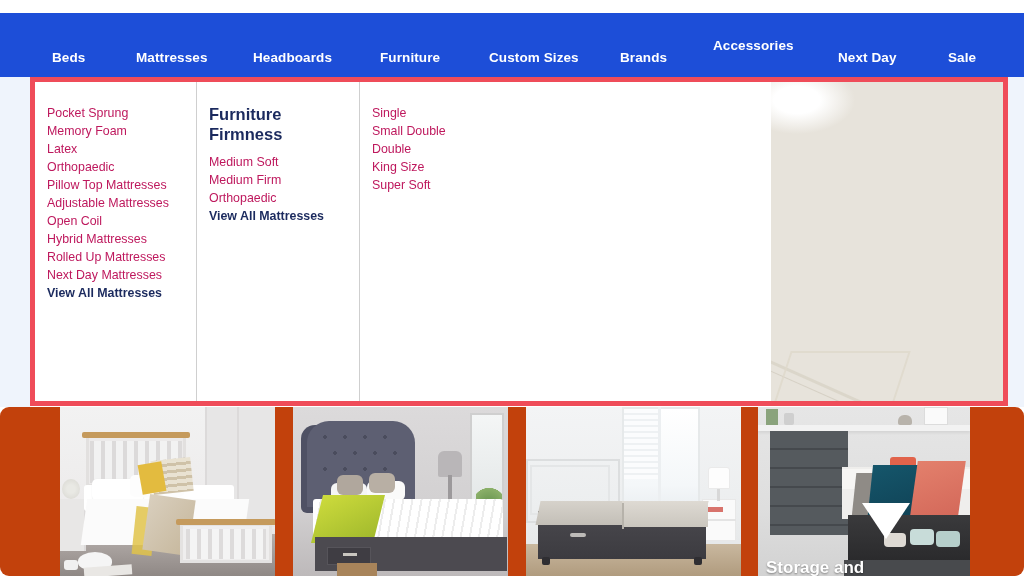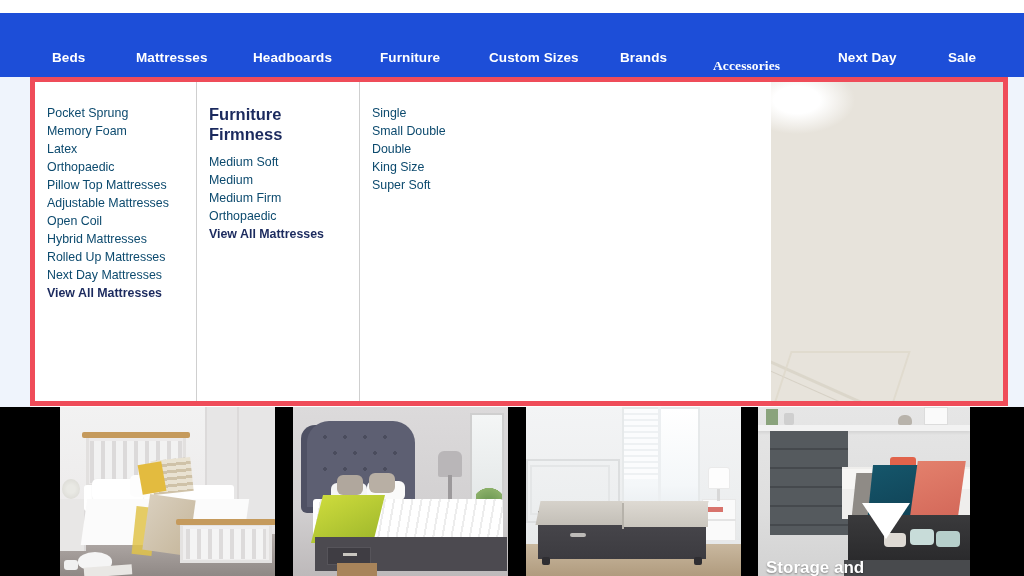--- a/index.html
+++ b/index.html
@@ -44,21 +44,21 @@
     text-align: center;
     cursor: pointer;
     line-height: 1;
   }
   .nav-item.beds        { position:absolute; left:52px;  top:38px; }
   .nav-item.mattresses  { position:absolute; left:136px; top:38px; }
   .nav-item.headboards  { position:absolute; left:253px; top:38px; }
   .nav-item.furniture   { position:absolute; left:380px; top:38px; }
   .nav-item.customsizes { position:absolute; left:489px; top:38px; }
   .nav-item.brands      { position:absolute; left:620px; top:38px; }
-  .nav-item.accessories { position:absolute; left:713px; top:46px;font-family:Liberation Serif, serif; }
+  .nav-item.accessories { position:absolute; left:713px; top:26px; }
   .nav-item.nextday     { position:absolute; left:838px; top:38px; }
   .nav-item.sale        { position:absolute; left:948px; top:38px; }
 
   
   .bg-left {
     position: absolute;
     left: 0; top: 77px;
     width: 30px; height: 330px;
     background: #eff4fc;
   }
@@ -97,21 +97,21 @@
     color: #1b2a5e;
     font-size: 16.5px;
     font-weight: bold;
     line-height: 20px;
     margin-bottom: 9px;
   }
   .col-title.two-line { max-width: 120px; }
 
   .col-link {
     display: block;
-    color: #0c4a6e;
+    color: #be185d;
     font-size: 12.4px;
     line-height: 18px;
     white-space: nowrap;
     cursor: pointer;
   }
   .col-link.viewall {
     color: #1b2a5e;
     font-weight: bold;
   }
 
@@ -166,21 +166,22 @@
     border: 2px solid #ded8ca;
     transform: skewX(-18deg);
     opacity: .8;
   }
 
   
   .tiles {
     position: absolute;
     left: 0; top: 407px;
     width: 1024px; height: 169px;
-    background: #000000;
+    background: #c2410c;
+    border-radius: 9px;
   }
   .tile {
     position: absolute;
     top: 0;
     height: 169px;
     overflow: hidden;
     cursor: pointer;
   }
   .tile.t1 { left: 60px;  width: 215px; }
   .tile.t2 { left: 293px; width: 215px; }
@@ -335,21 +336,20 @@
         <a class="col-link">Open Coil</a>
         <a class="col-link">Hybrid Mattresses</a>
         <a class="col-link">Rolled Up Mattresses</a>
         <a class="col-link">Next Day Mattresses</a>
         <a class="col-link viewall">View All Mattresses</a>
       </div>
 
       <div class="mega-col c2">
         <div class="col-title two-line">Furniture Firmness</div>
         <a class="col-link">Medium Soft</a>
-        <a class="col-link">Medium</a>
         <a class="col-link">Medium Firm</a>
         <a class="col-link">Orthopaedic</a>
         <a class="col-link viewall">View All Mattresses</a>
       </div>
 
       <div class="mega-col c3">
         <a class="col-link">Single</a>
         <a class="col-link">Small Double</a>
         <a class="col-link">Double</a>
         <a class="col-link">King Size</a>

